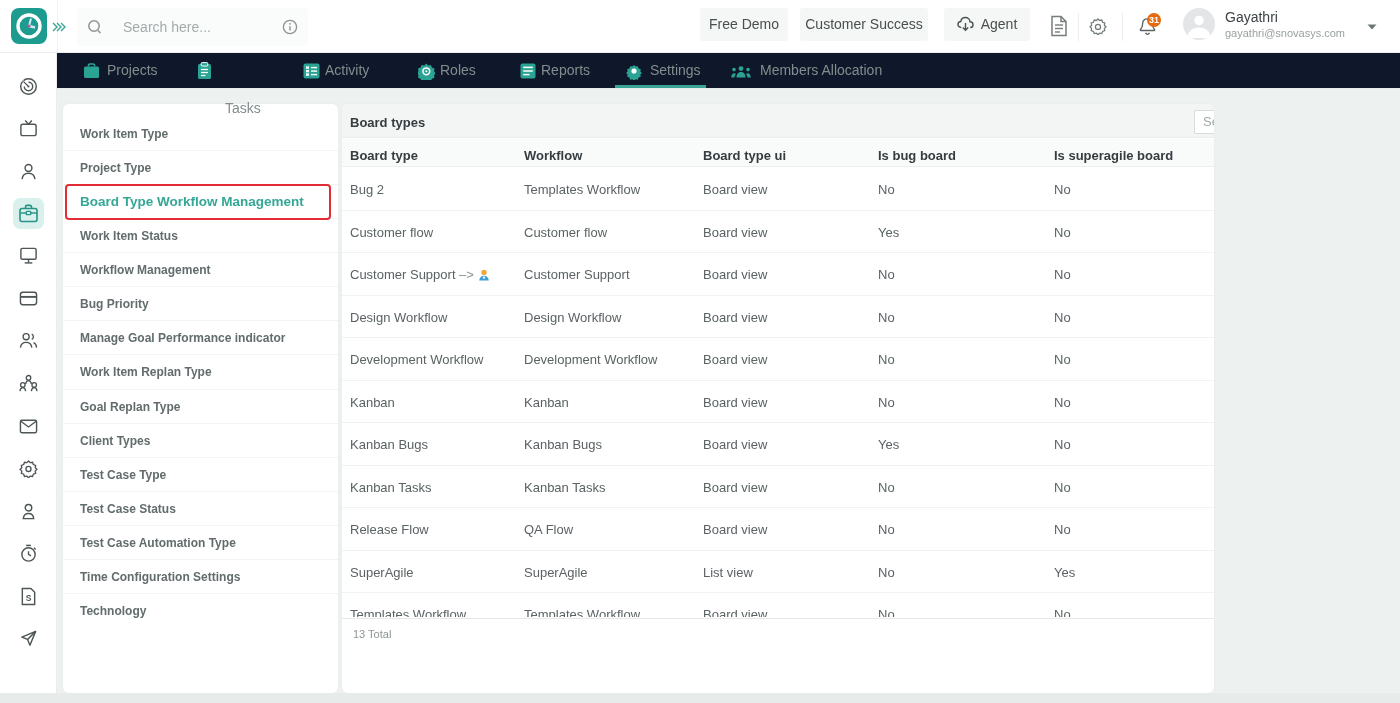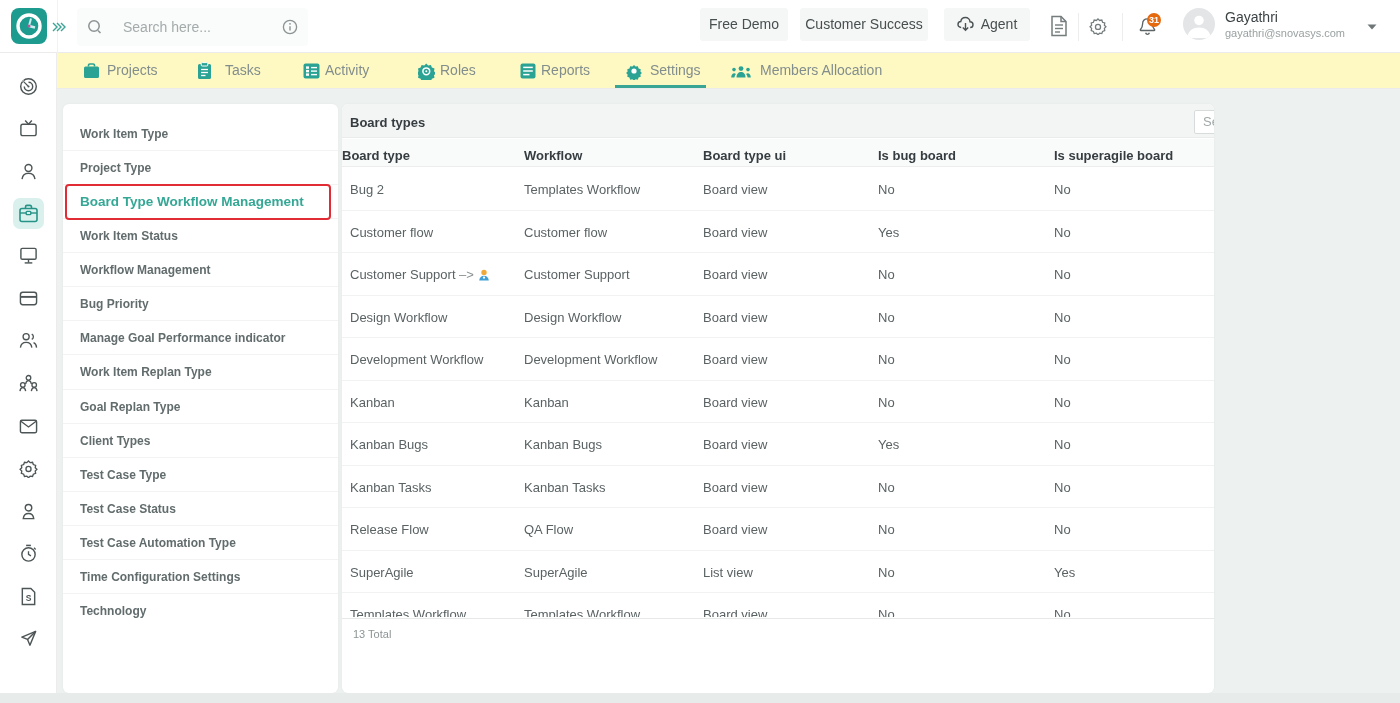--- a/index.html
+++ b/index.html
@@ -12,21 +12,21 @@
 #logo { position:absolute; left:11px; top:8px; width:36px; height:36px; background:#1d9b8f; border-radius:8px; }
 #searchbox { position:absolute; left:77px; top:8px; width:231px; height:38px; background:#fafbfb; border-radius:4px; }
 #searchtxt { position:absolute; left:46px; top:11px; font-size:14px; color:#a4abab; }
 .hbtn { position:absolute; top:8px; height:33px; background:#f5f6f6; border-radius:3px; font-size:14px; color:#474f4f; line-height:33px; text-align:center; }
 .vsep { position:absolute; top:13px; width:1px; height:28px; background:#ededed; }
 #uname { position:absolute; left:1225px; top:9px; font-size:14px; color:#3c4345; }
 #uemail { position:absolute; left:1225px; top:27px; font-size:11px; color:#9aa1a1; }
 #avatar { position:absolute; left:1183px; top:8px; width:32px; height:32px; border-radius:50%; background:#e3e5e6; overflow:hidden; }
 
 
-#subnav { position:absolute; left:0; top:53px; width:1400px; height:36px; background:#fef9c3; border-bottom:1px solid #ebebeb; z-index:4;padding-left:37px; }
+#subnav { position:absolute; left:0; top:53px; width:1400px; height:36px; background:#0f172a; border-bottom:1px solid #ebebeb; z-index:4;padding-left:37px; }
 .nav-txt { position:absolute; top:9px; font-size:14px; color:#828d8d; }
 #nav-underline { position:absolute; left:615px; top:32px; width:91px; height:3px; background:#3aa595; }
 
 
 #rail { position:absolute; left:0; top:53px; width:57px; height:640px; background:#fff; border-right:1px solid #ececec; z-index:6; }
 .ric { position:absolute; left:19px; width:19px; height:19px; }
 #ric-active { position:absolute; left:13px; top:145px; width:31px; height:31px; background:#d9f0ec; border-radius:7px; }
 
 
 #sidecard { position:absolute; left:63px; top:104px; width:275px; height:589px; background:#fff; border-radius:6px; box-shadow:0 0 3px rgba(0,0,0,0.04); }
@@ -60,21 +60,21 @@
     <path d="M5.5 3.5 v-1.2 a1.3 1.3 0 0 1 1.3 -1.3 h3.4 a1.3 1.3 0 0 1 1.3 1.3 v1.2" fill="none" stroke="#2ba394" stroke-width="1.6"></path>
   </svg>
   <div class="nav-txt" style="left:107px;">Projects</div>
   <svg class="abs" style="left:197px;top:9px;" width="15" height="18" viewBox="0 0 15 18">
     <path d="M1 3.5 a1.5 1.5 0 0 1 1.5 -1.5 h10 a1.5 1.5 0 0 1 1.5 1.5 v12 a1.5 1.5 0 0 1 -1.5 1.5 h-10 a1.5 1.5 0 0 1 -1.5 -1.5 z" fill="#2ba394"></path>
     <rect x="4.2" y="0.6" width="6.6" height="3.4" rx="1" fill="#2ba394" stroke="#ffffff" stroke-width="1"></rect>
     <line x1="4" y1="7.5" x2="11" y2="7.5" stroke="#fff" stroke-width="1.3"></line>
     <line x1="4" y1="10.5" x2="11" y2="10.5" stroke="#fff" stroke-width="1.3"></line>
     <line x1="4" y1="13.5" x2="8.5" y2="13.5" stroke="#fff" stroke-width="1.3"></line>
   </svg>
-  <div class="nav-txt" style="left:225px;">Tasks</div>
+  <div class="nav-txt" style="left:225px;margin-top:38px;">Tasks</div>
   <svg class="abs" style="left:303px;top:10px;" width="17" height="16" viewBox="0 0 17 16">
     <rect x="0.5" y="0.5" width="16" height="15" rx="2" fill="#2ba394"></rect>
     <rect x="3" y="3.4" width="3" height="2.4" fill="#fff"></rect>
     <rect x="3" y="6.9" width="3" height="2.4" fill="#fff"></rect>
     <rect x="3" y="10.4" width="3" height="2.4" fill="#fff"></rect>
     <line x1="8" y1="4.6" x2="14" y2="4.6" stroke="#fff" stroke-width="1.4"></line>
     <line x1="8" y1="8.1" x2="14" y2="8.1" stroke="#fff" stroke-width="1.4"></line>
     <line x1="8" y1="11.6" x2="14" y2="11.6" stroke="#fff" stroke-width="1.4"></line>
   </svg>
   <div class="nav-txt" style="left:325px;">Activity</div>
@@ -267,21 +267,21 @@
 
 <div id="tablecard">
   <div id="titlebar">
     <div id="titletxt">Board types</div>
     <div id="tsearch">Search</div>
   </div>
   <div id="plusbox">
       <div id="plus">+</div>
     </div>
   <div id="thead">
-    <div class="th" style="left:0;">Board type</div>
+    <div class="th" style="left:8px;">Board type</div>
     <div class="th" style="left:182px;">Workflow</div>
     <div class="th" style="left:361px;">Board type ui</div>
     <div class="th" style="left:536px;">Is bug board</div>
     <div class="th" style="left:712px;text-align:right;">Is superagile board</div>
     <div class="th" style="left:889px;">Actions</div>
   </div>
   <div id="tbody">
   <div class="trow">
         <div class="td" style="left:8px;">Bug 2</div>
         <div class="td" style="left:182px;">Templates Workflow</div>

